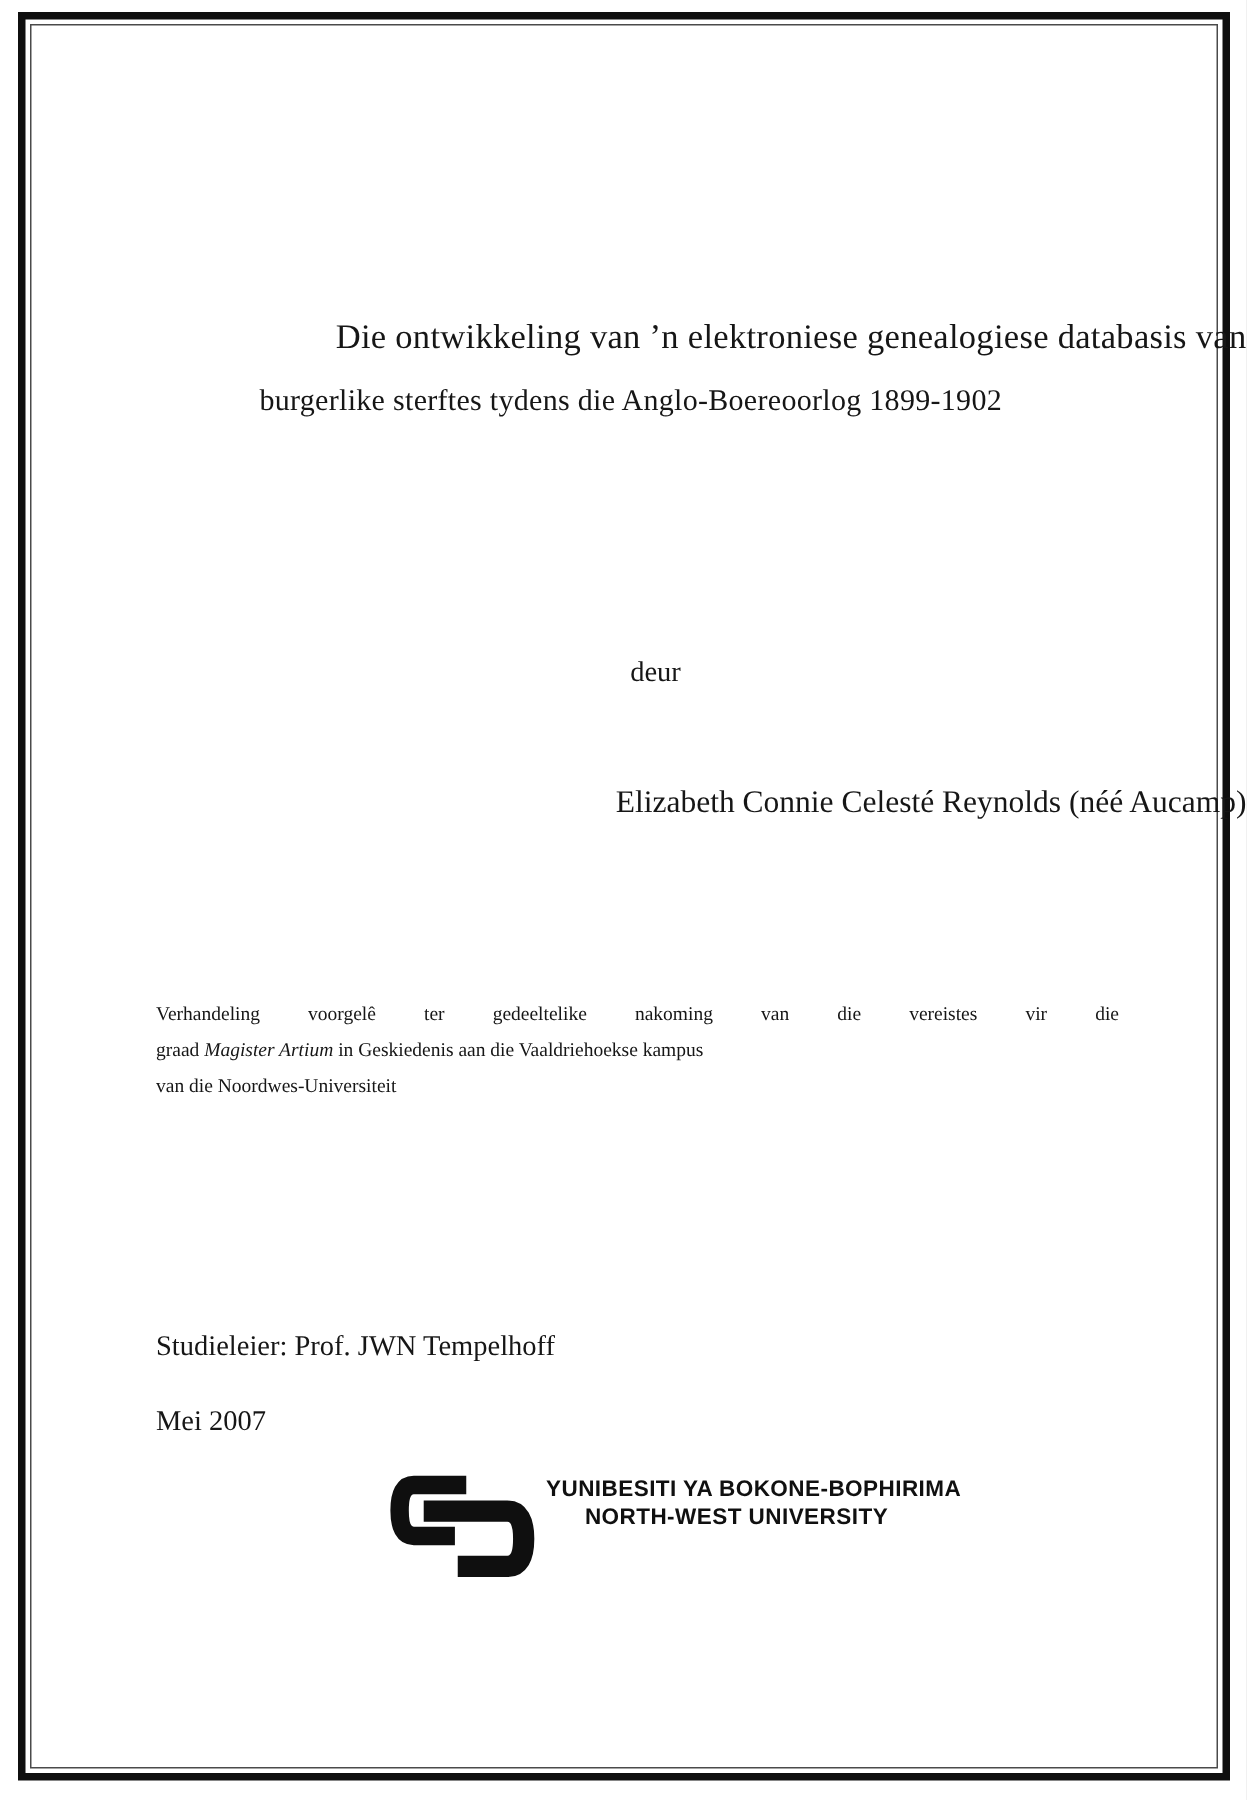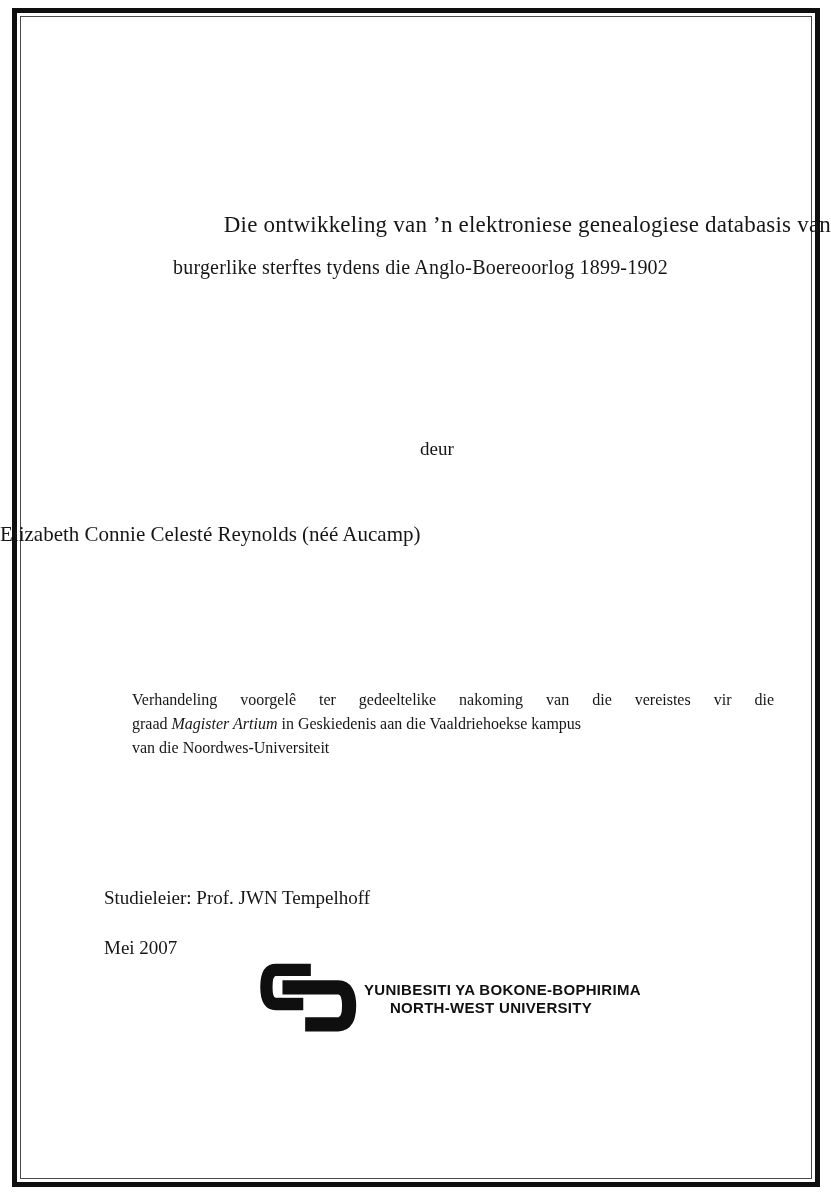--- a/index.html
+++ b/index.html
@@ -51,31 +51,30 @@
     left: 0; right: 0;
     top: 438px;
     text-align: center;
     font-size: 19px;
     margin-left: 43px;
   }
   .author {
     position: absolute;
     left: 0; right: 0;
     top: 522px;
-    text-align: left;
+    text-align: right;
     font-size: 21px;
   }
   .statement {
     position: absolute;
     left: 104px;
     width: 642px;
-    top: 688px;
-    font-size: 16px;
+    top: 664px;
+    font-size: 13px;
     line-height: 24px;
-    margin-left: 28px;
   }
   .statement .just {
     display: block;
     text-align: justify;
     text-align-last: justify;
   }
   .statement .plain {
     display: block;
   }
   .statement .ital {
@@ -89,23 +88,23 @@
   }
   .date {
     position: absolute;
     left: 104px;
     top: 937px;
     font-size: 19px;
   }
   .logo {
     position: absolute;
     left: 256px;
-    top: 956px;
+    top: 976px;
     display: flex;
-    align-items: center;
+    align-items: flex-start;
   }
   .logo-mark {
     width: 104px;
     height: 78px;
     flex: 0 0 auto;
   }
   .logo-text {
     margin-left: 4px;
     margin-top: 8px;
     width: 254px;

